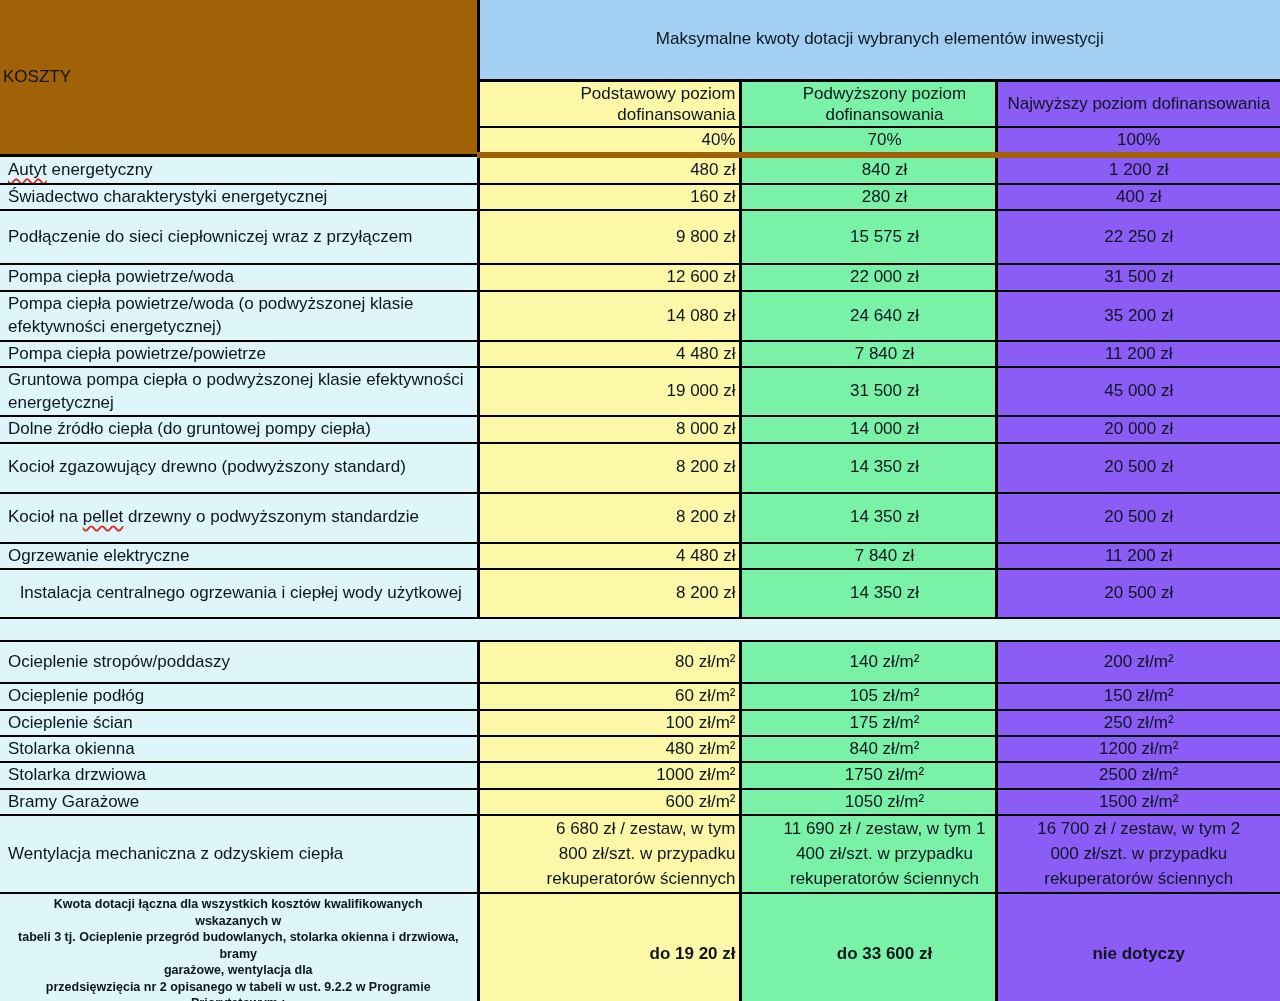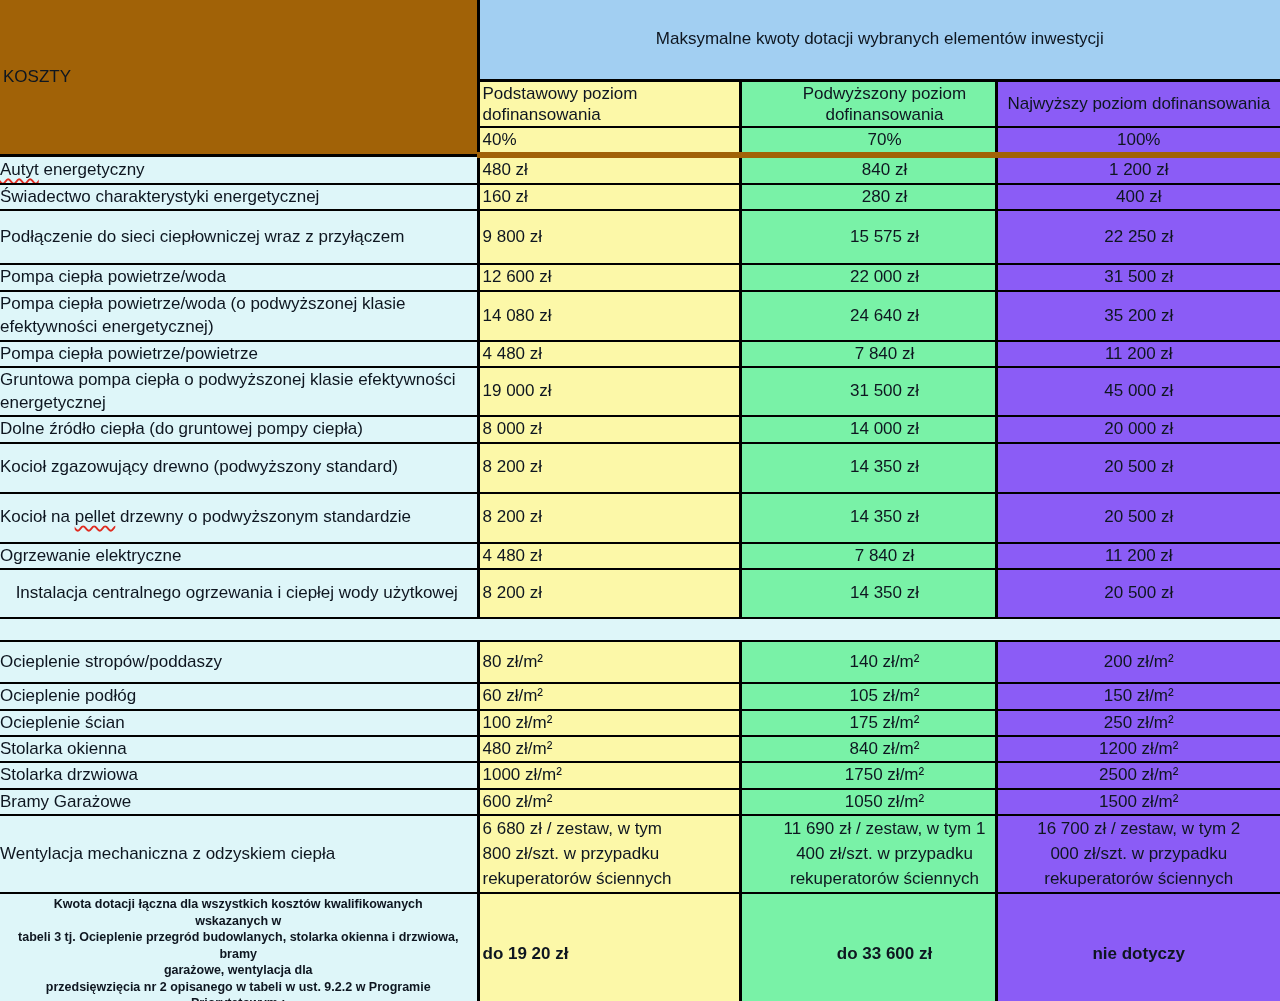--- a/index.html
+++ b/index.html
@@ -9,22 +9,22 @@
     color:#0e1620;overflow:hidden;
   }
   table.cost-table{
     border-collapse:collapse;table-layout:fixed;width:1280px;
   }
   td{
     border:2px solid #000;vertical-align:middle;
     font-size:17px;line-height:1.32;overflow:hidden;padding:1px 3px;
   }
   
-  .c-left{background:#def6f9;text-align:left;padding-left:0;border-left:0;}
-  .c-y{background:#fcf8a8;text-align:left;}
+  .c-left{background:#def6f9;text-align:left;padding-left:8px;border-left:0;}
+  .c-y{background:#fcf8a8;text-align:right;}
   .c-g{background:#79f2a7;text-align:center;padding-left:36px;}
   .c-b{background:#8b5cf6;text-align:center;border-right:0;}
   
   .c-y,.c-g,.c-b{border-left-width:3px;}
   
   .koszty-cell{
     background:#a16207;border:0;border-right:3px solid #000;border-bottom:3px solid #000;
   }
   .hdr-main{
     background:#a2cff2;text-align:center;

